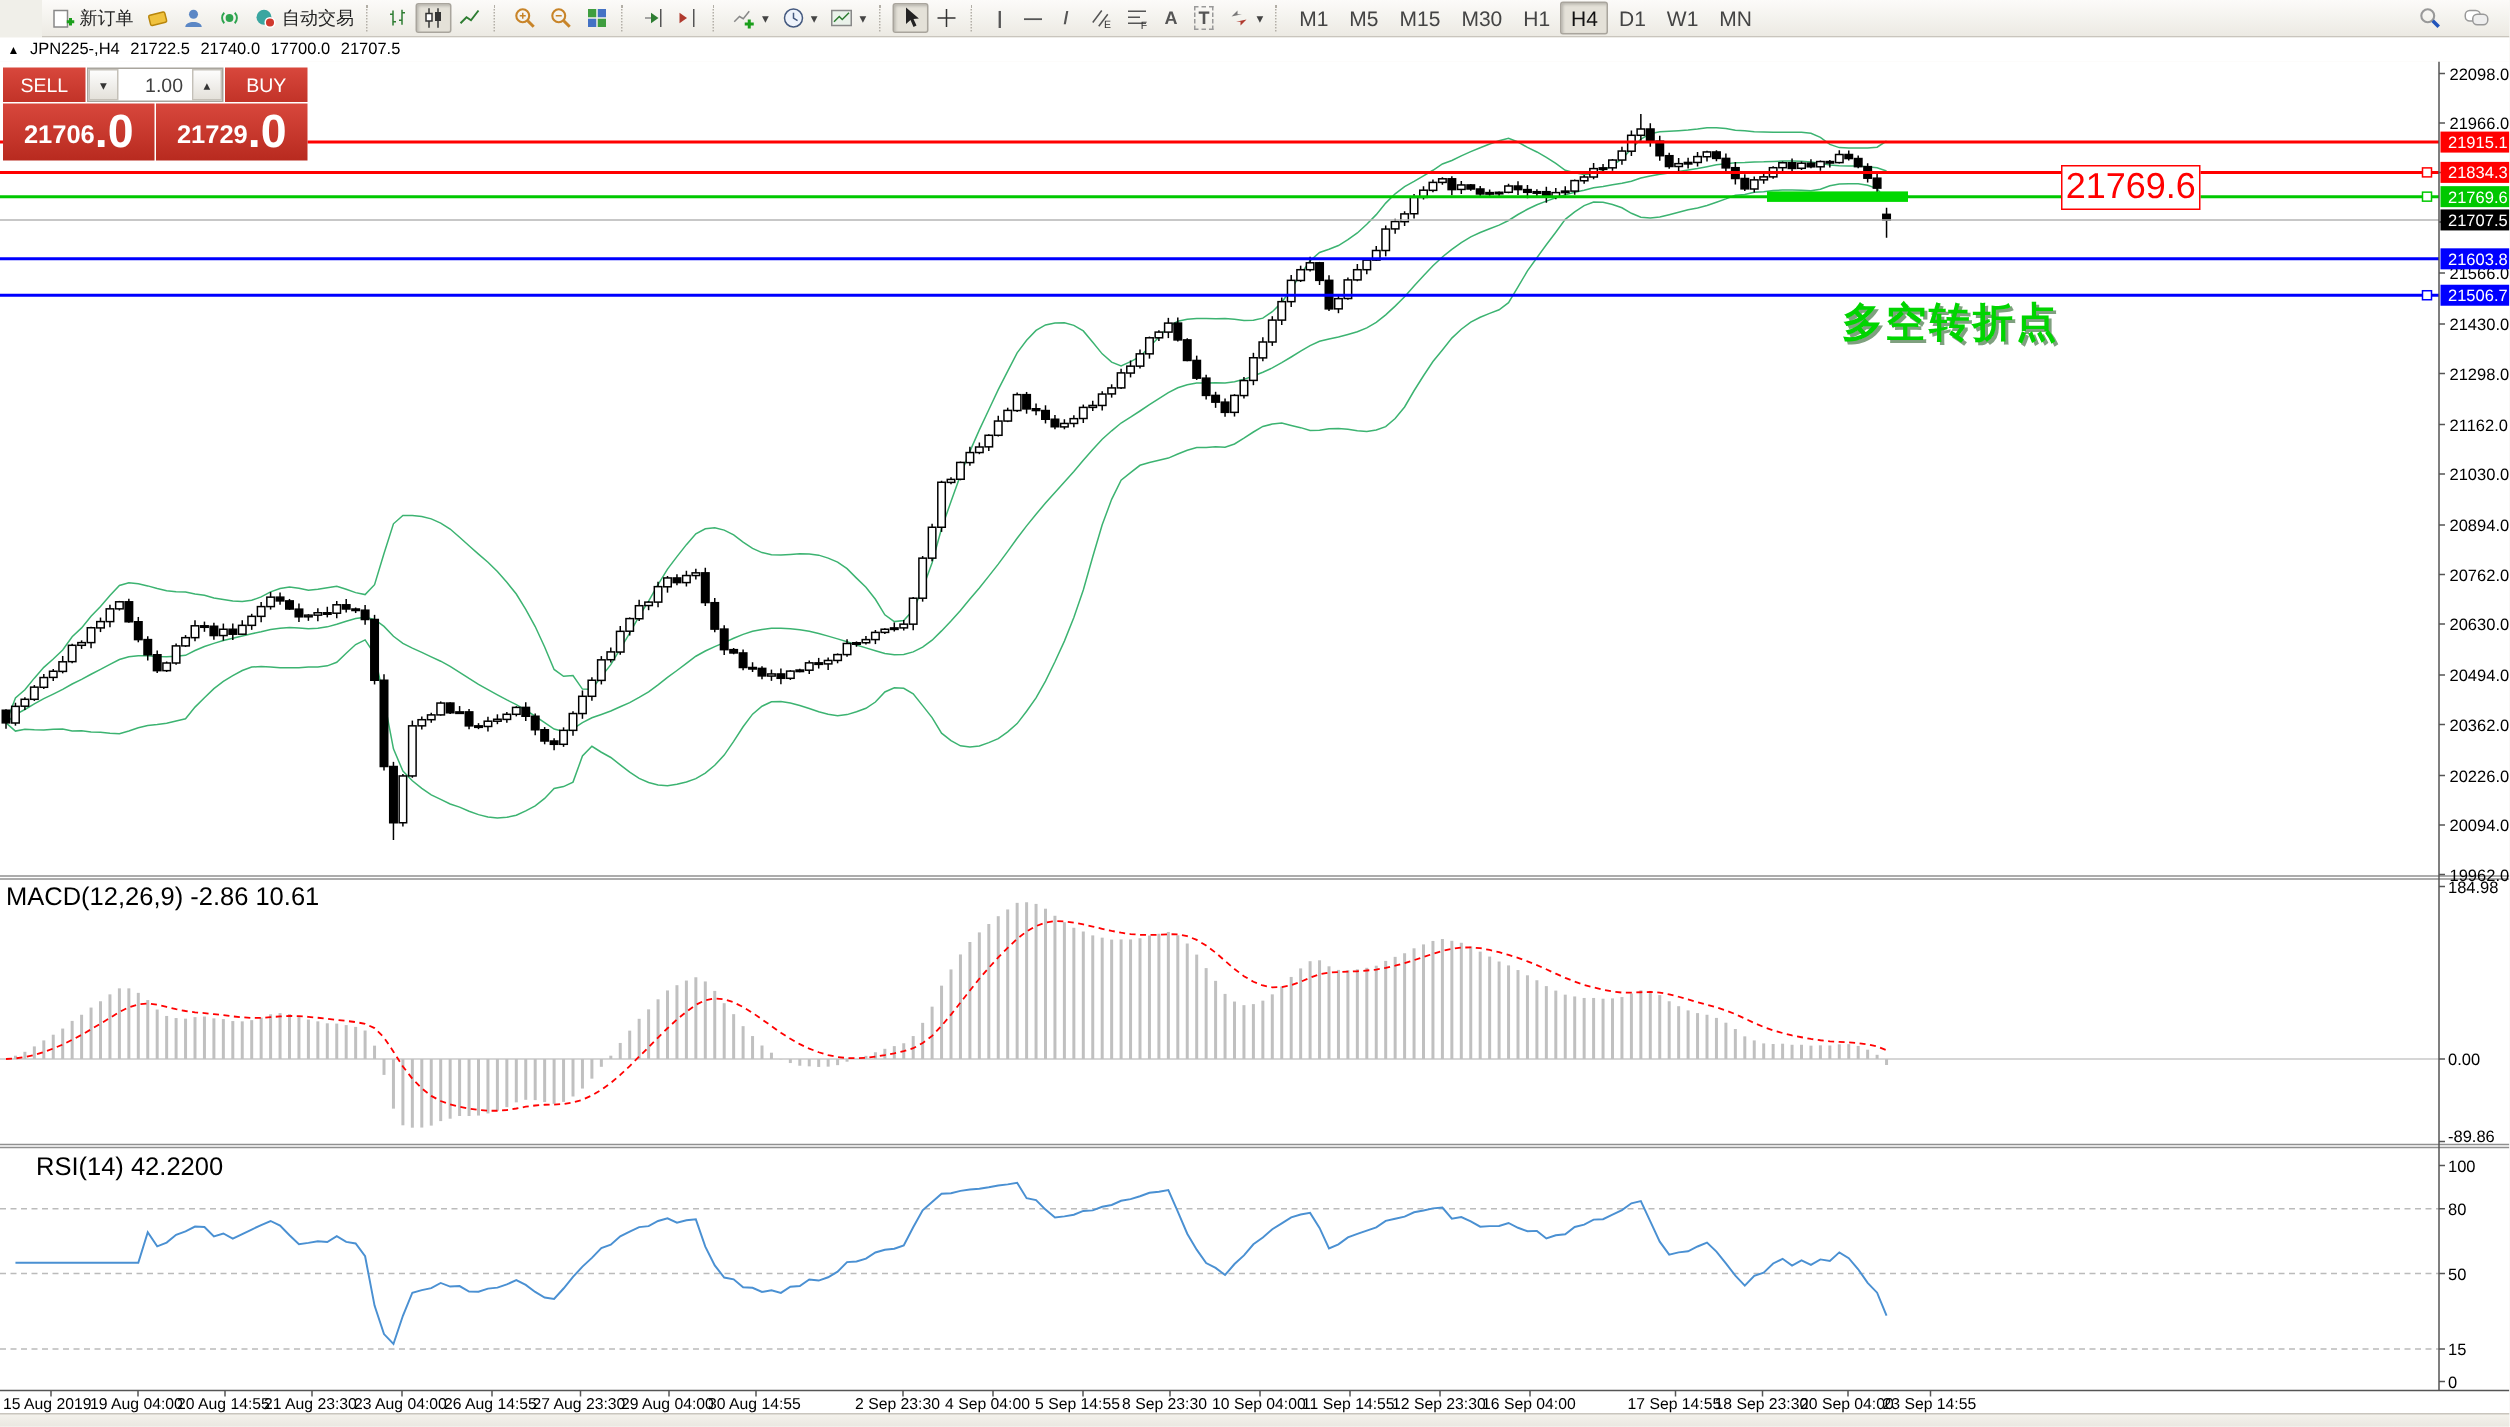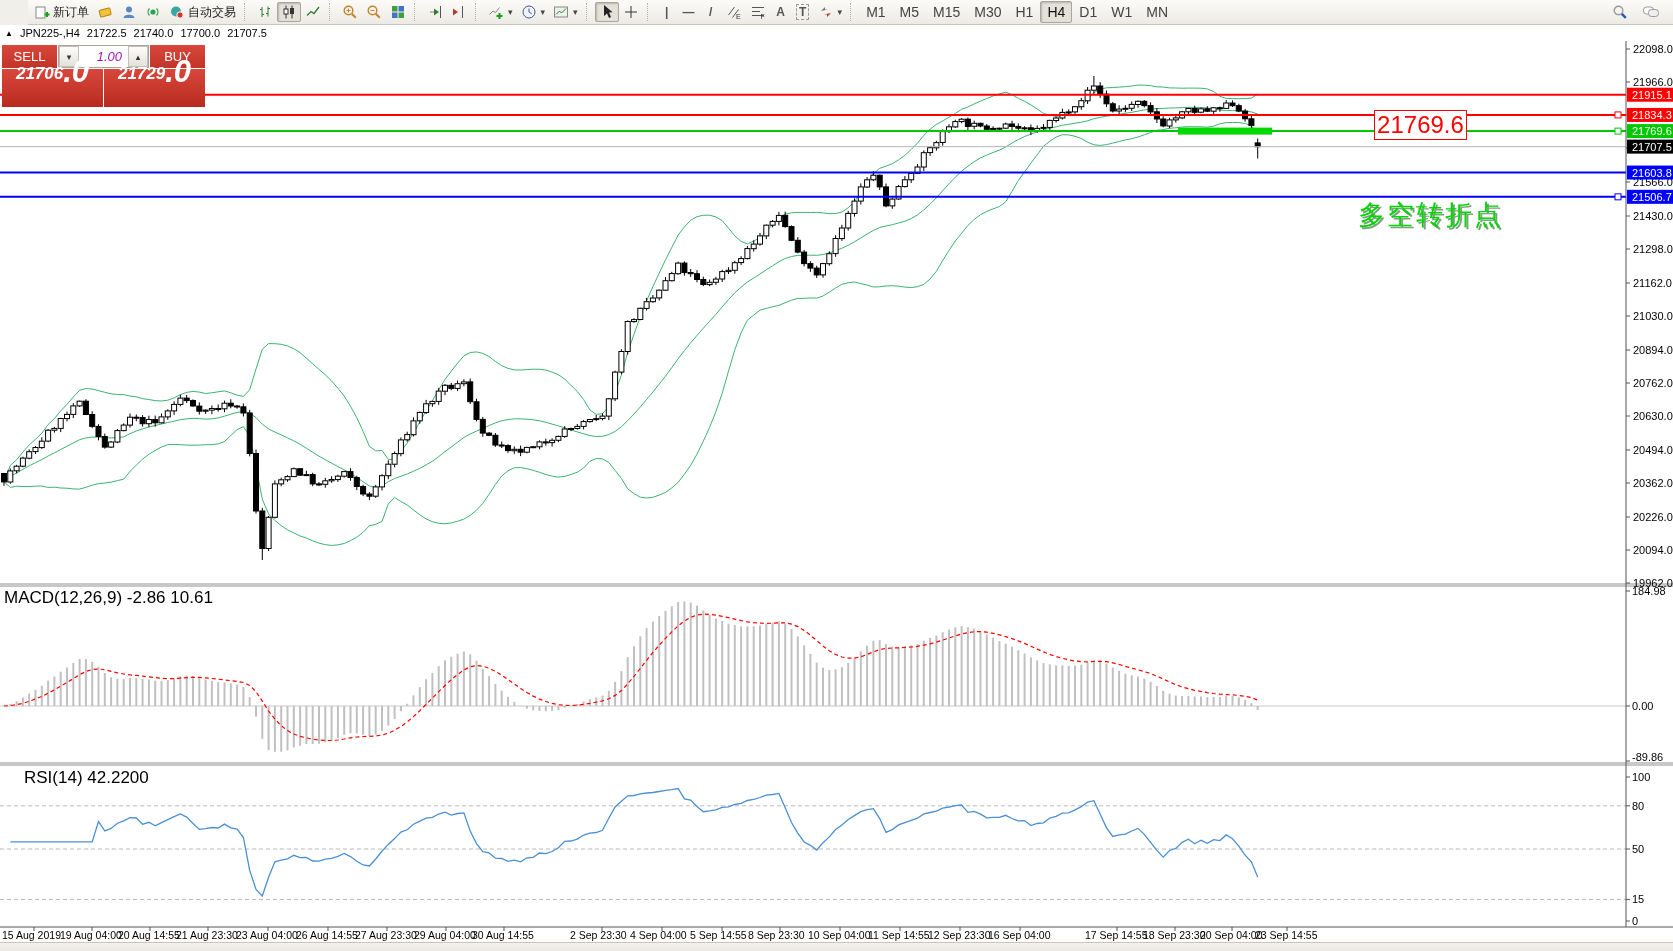--- a/index.html
+++ b/index.html
@@ -16,28 +16,28 @@
   .symbol-row{height:16px;background:#fff;display:flex;align-items:center;font-size:11px;color:#000;gap:7px;padding-left:5px;}
   .sym-tri{font-size:8px;}
   .chart-wrap{position:relative;width:1673px;height:901px;background:#fff;}
   svg text{font-family:"Liberation Sans",sans-serif;}
   .overlay{position:absolute;text-align:center;}
   .trade-panel{left:2px;top:4px;width:203px;background:#fff;}
   .tp-top{display:flex;height:23px;gap:1px;margin-bottom:1px;}
   .tp-btn{background:linear-gradient(#d8473c,#c23328);color:#fff;font-size:13px;display:flex;align-items:center;justify-content:center;flex:0 0 55px;}
   .tp-vol{flex:1;display:flex;border:1px solid #a9a59d;box-sizing:border-box;background:#fff;}
   .tp-arrow{width:20px;display:flex;align-items:center;justify-content:center;background:linear-gradient(#fdfdfd,#e4e1da);border:1px solid #c4c0b8;font-size:9px;color:#333;box-sizing:border-box;}
-  .tp-vol-val{flex:1;display:flex;align-items:center;justify-content:flex-end;padding-right:6px;font-size:13px;color:#a21caf;font-style:italic;}
+  .tp-vol-val{flex:1;display:flex;align-items:center;justify-content:flex-end;padding-right:6px;font-size:13px;color:#404040;}
   .tp-prices{display:flex;height:38px;gap:1px;}
-  .tp-price{flex:1;background:linear-gradient(#d8473c,#b82a1f);color:#fff;display:flex;align-items:flex-end;justify-content:center;padding-bottom:20px;font-style:italic;}
+  .tp-price{flex:1;background:linear-gradient(#d8473c,#b82a1f);color:#fff;display:flex;align-items:flex-end;justify-content:center;padding-bottom:4px;}
   .tp-price .main{font-size:17px;font-weight:700;line-height:26px;}
   .tp-price .big{font-size:31px;font-weight:700;line-height:31px;}
   .macd-label,.rsi-label{left:4px;font-size:17px;color:#000;}
   .big-price{left:1374px;top:69px;width:91px;height:28px;border:1px solid #f00;background:#fff;color:#f00;font-size:24px;display:flex;align-items:center;justify-content:center;}
-  .turning-point{left:1358px;top:156px;font-size:27px;font-weight:400;color:#00d500;text-shadow:2px 2px 0 #7fa07f;letter-spacing:2px;}
+  .turning-point{left:1228px;top:156px;font-size:27px;font-weight:700;color:#00d500;text-shadow:2px 2px 0 #7fa07f;letter-spacing:2px;}
   .statusbar{height:10px;background:linear-gradient(#f4f2ec,#e8e5de);border-top:1px solid #c9c5bd;}
   .micon{display:inline-block;}
 </style>
 </head>
 <body>
 
 <div class="toolbar">
   <span class="tbtn">
     <svg class="micon" width="15" height="15">
         <rect x="1" y="2" width="9" height="11" fill="#fff" stroke="#888"></rect>

